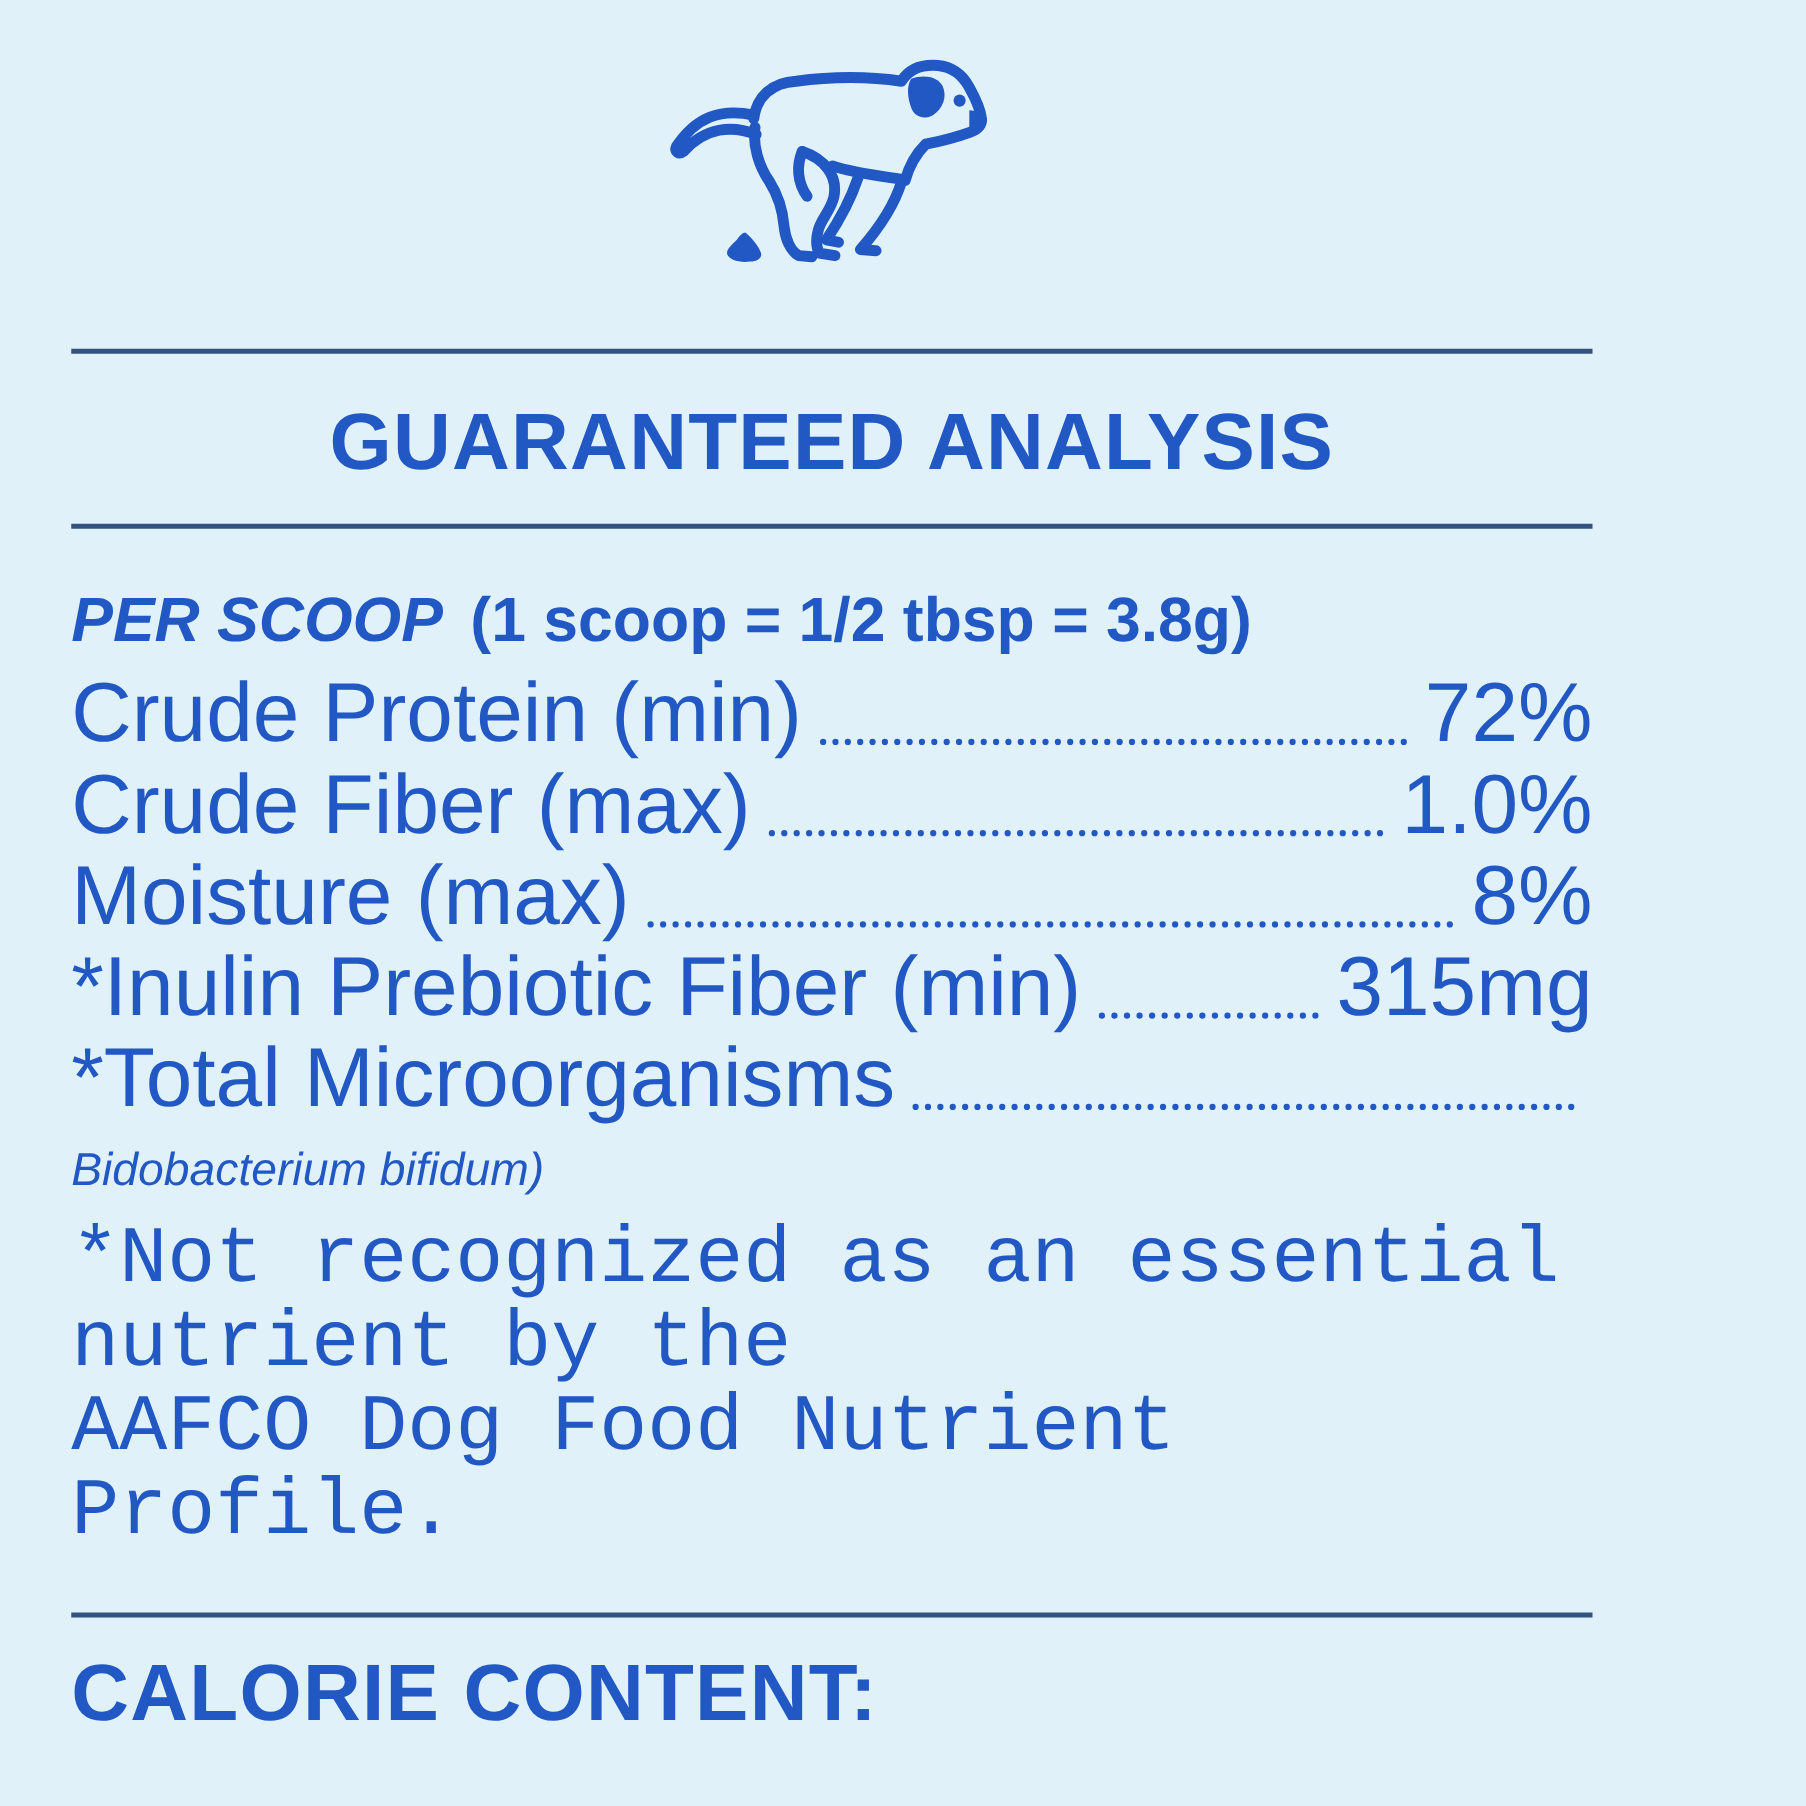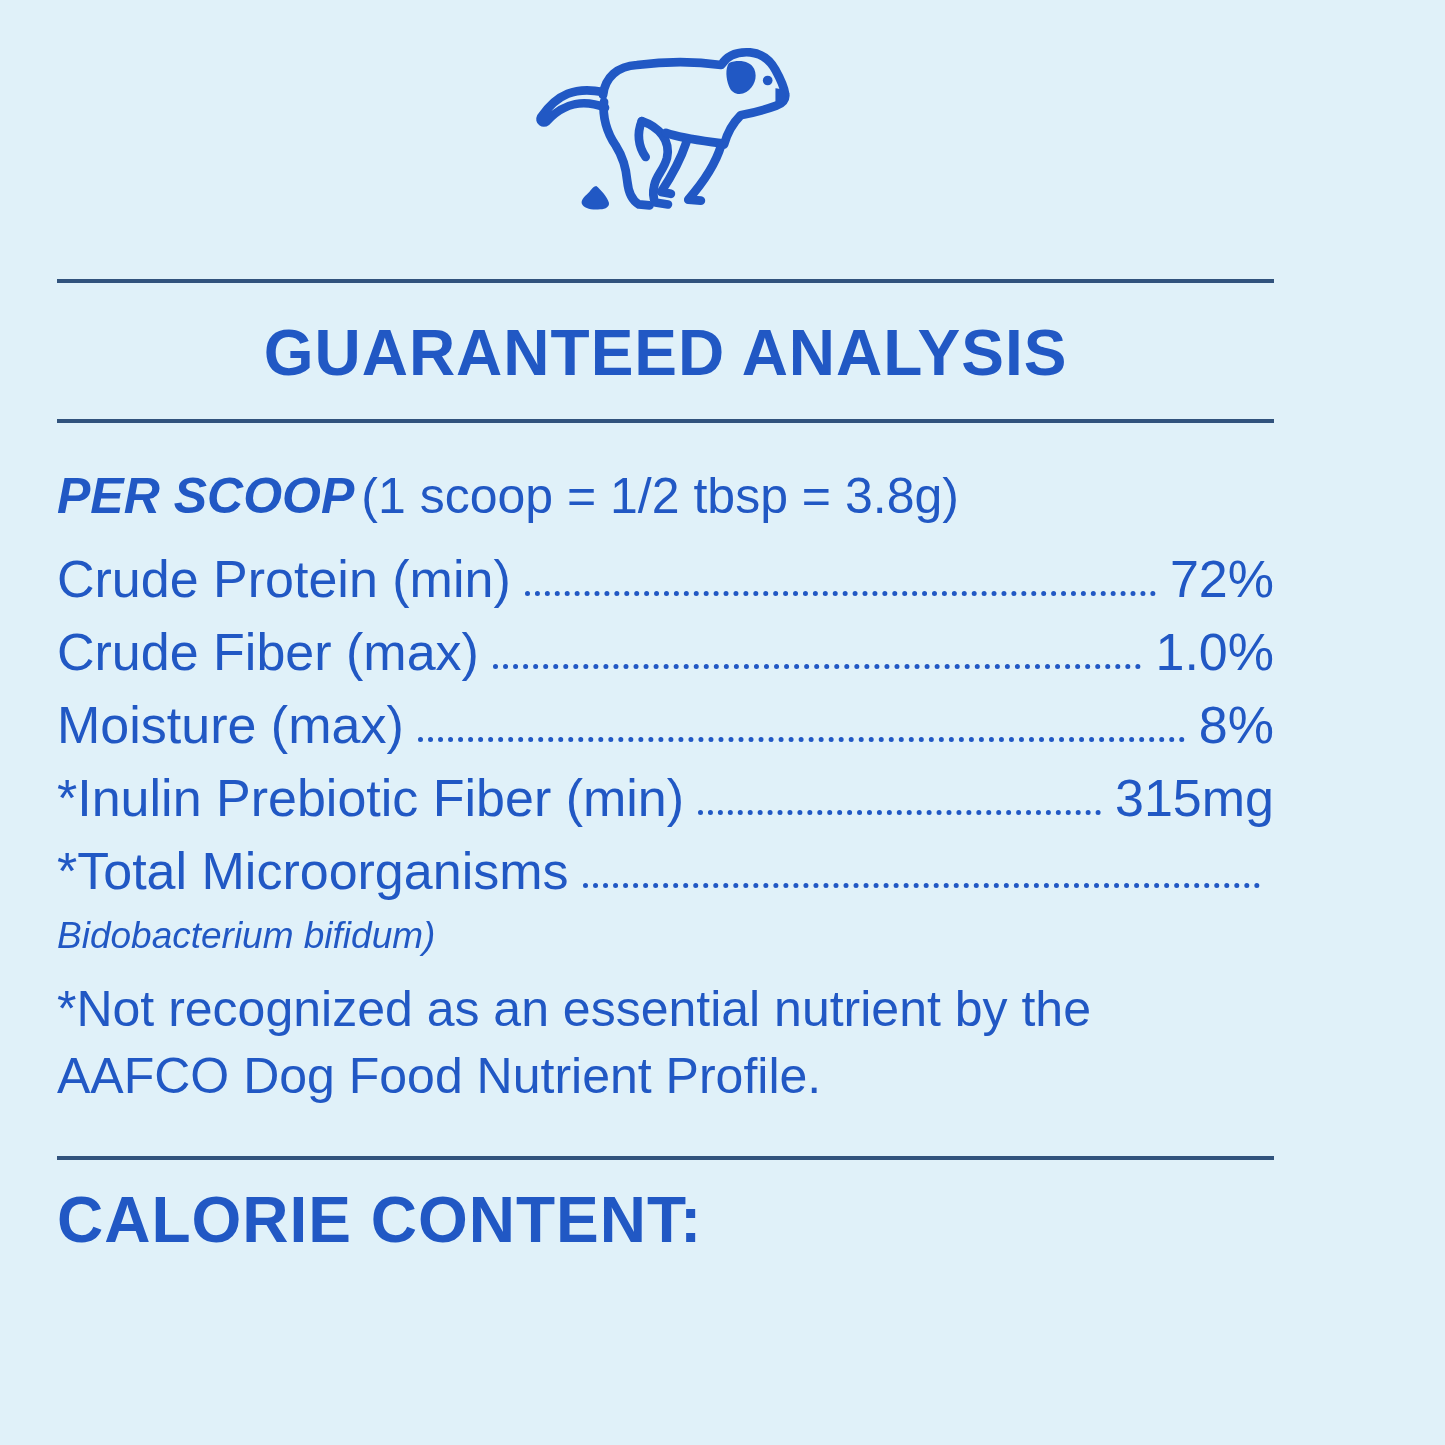--- a/index.html
+++ b/index.html
@@ -26,37 +26,37 @@
   .rule-bottom { margin-top: 46px; }
 
   .ga-title {
     text-align: center;
     font-size: 64px; font-weight: bold; letter-spacing: 1px;
     padding: 38px 0 34px 0; line-height: 1;
   }
 
   .per-scoop { margin-top: 46px; font-size: 50px; line-height: 1.1; white-space: nowrap; }
   .per-scoop .ps-label { font-weight: bold; font-style: italic; }
-  .per-scoop .ps-note { margin-left: 7px; font-weight: normal; }
+  .per-scoop .ps-note { margin-left: 22px; font-weight: bold; }
 
   .ga-rows { margin-top: 12px; }
-  .ga-row { display: flex; align-items: flex-end; height: 73px; font-size: 52px; }
+  .ga-row { display: flex; align-items: flex-end; height: 73px; font-size: 67px; }
   .ga-row .row-label { white-space: nowrap; }
   .ga-row .row-value { white-space: nowrap; }
   .ga-row .leader {
     flex: 1 1 auto;
     border-bottom: 5px dotted var(--blue);
     margin: 0 14px;
     transform: translateY(-13px);
     min-width: 40px;
   }
 
   .species-note { margin-top: 10px; font-size: 37px; font-style: italic; line-height: 49px; }
 
-  .footnote { margin-top: 16px; font-size: 50px; line-height: 67px; font-weight: normal; }
+  .footnote { margin-top: 16px; font-size: 64px; line-height: 67px; font-weight: normal; font-family: Liberation Mono, monospace; }
 
   .calorie-title { margin-top: 28px; font-size: 64px; font-weight: bold; line-height: 1; letter-spacing: 1px; }
   .calorie-value { margin-top: 30px; font-size: 52px; letter-spacing: 3px; line-height: 1.1; white-space: nowrap; }
 </style>
 </head>
 <body>
 
 <div class="label-panel">
 
   <div class="icon-row">

